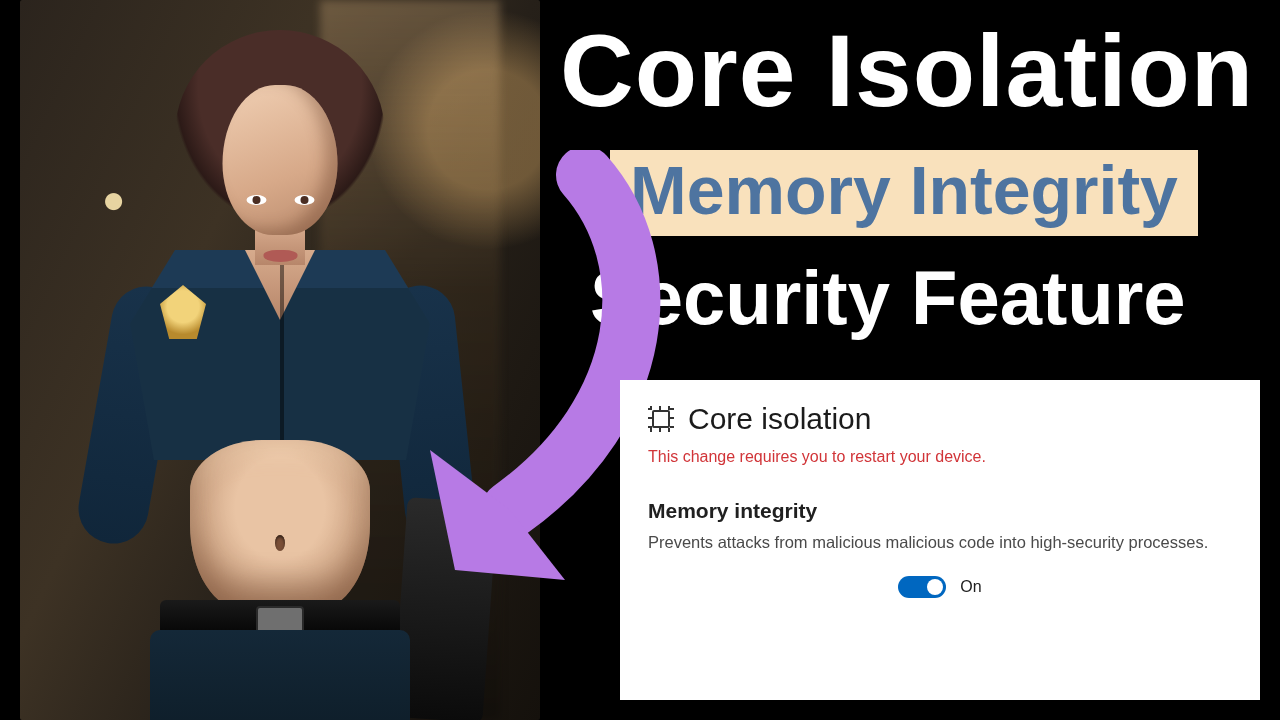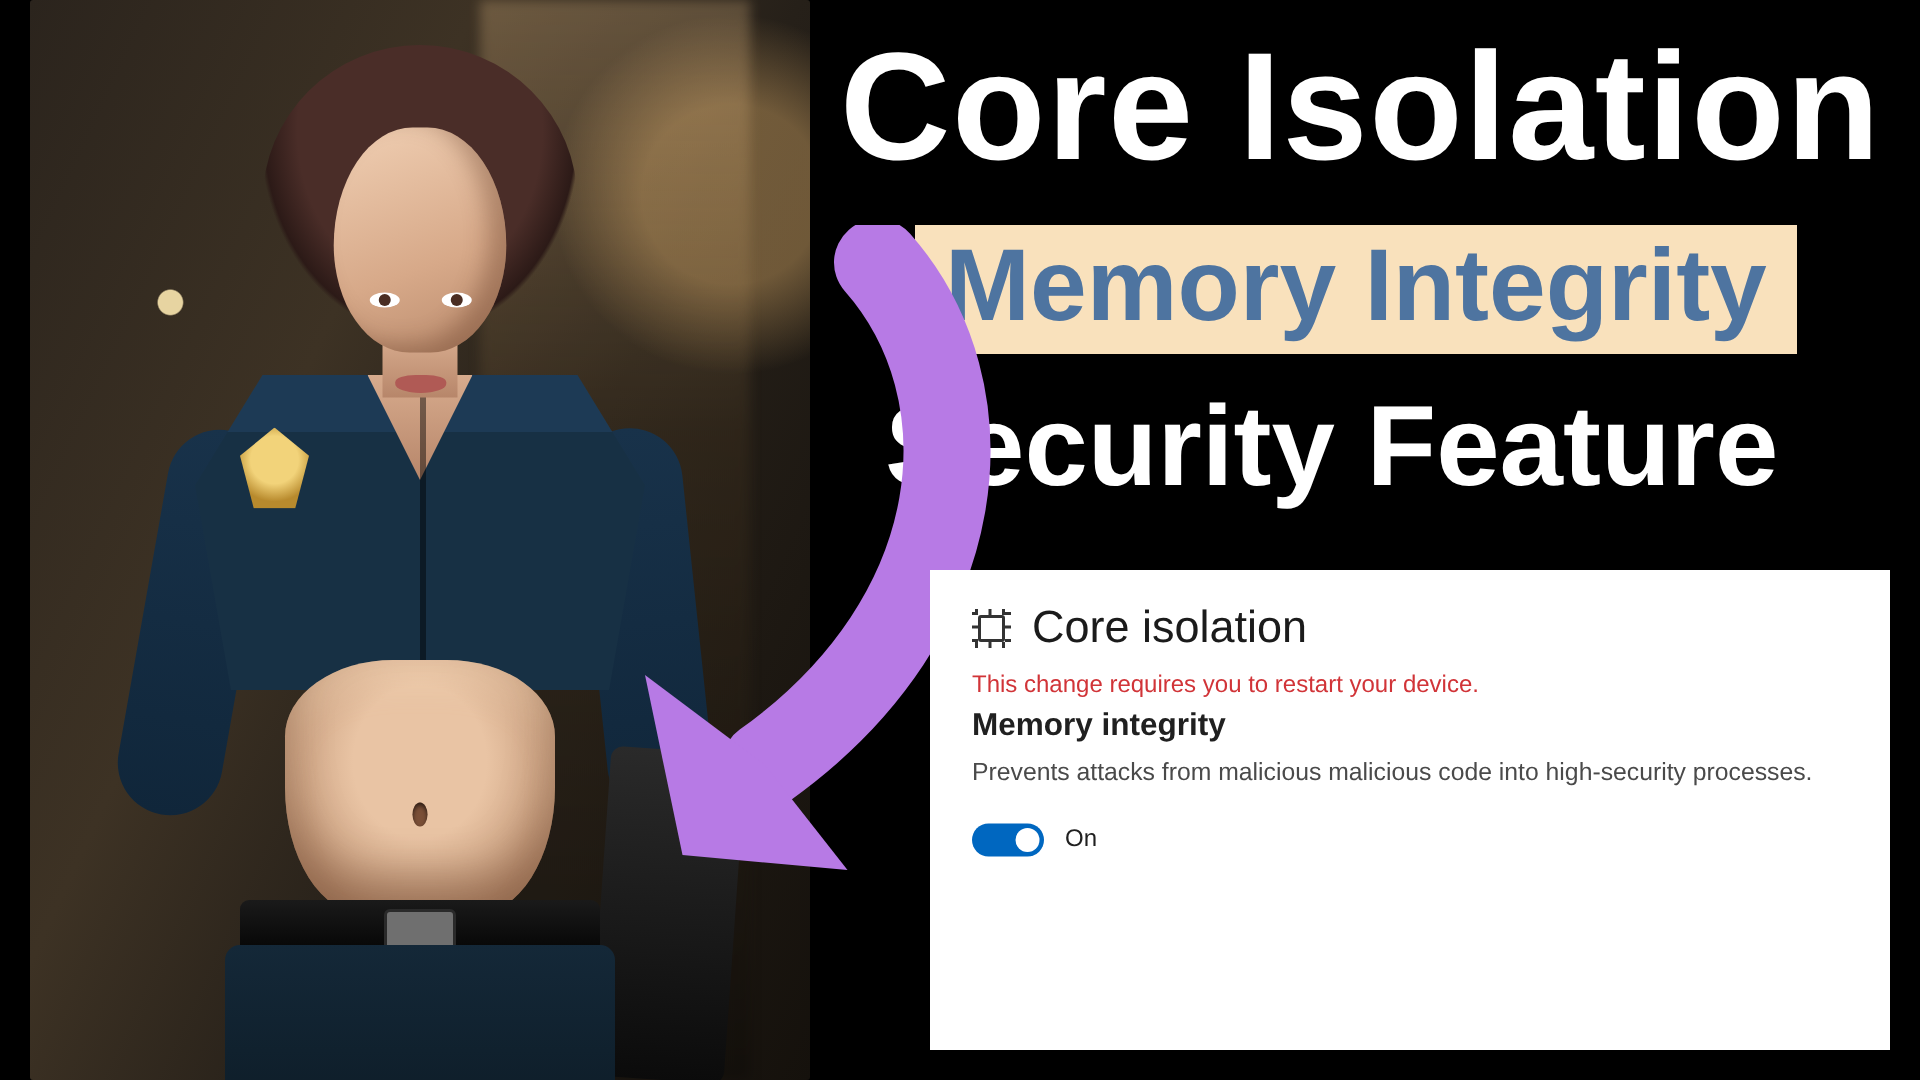--- a/index.html
+++ b/index.html
@@ -180,24 +180,24 @@
       linear-gradient(#333,#333) left 11px bottom 0 /2px 4px no-repeat,
       linear-gradient(#333,#333) left 20px bottom 0 /2px 4px no-repeat,
       linear-gradient(#333,#333) left 0 top 2px /4px 2px no-repeat,
       linear-gradient(#333,#333) left 0 top 11px /4px 2px no-repeat,
       linear-gradient(#333,#333) left 0 top 20px /4px 2px no-repeat,
       linear-gradient(#333,#333) right 0 top 2px /4px 2px no-repeat,
       linear-gradient(#333,#333) right 0 top 11px /4px 2px no-repeat,
       linear-gradient(#333,#333) right 0 top 20px /4px 2px no-repeat;
   }
   .panel-sub { font-size: 17px; color: #4a4a4a; line-height: 1.4; margin-bottom: 22px; }
-  .panel-warn { font-size: 16px; color: #d13438; margin-bottom: 6px; }
+  .panel-warn { font-size: 16px; color: #d13438; margin-bottom: 33px; }
   .panel-sec-title { font-size: 21px; font-weight: 600; margin-bottom: 8px; }
   .panel-sec-desc { font-size: 16.5px; color: #4a4a4a; line-height: 1.4; margin-bottom: 22px; }
-  .toggle-row { display: flex; align-items: center; gap: 14px; font-size: 16px; }
+  .toggle-row { display: flex; align-items: center; gap: 14px; font-size: 16px; justify-content: center; }
   .toggle {
     width: 48px; height: 22px; border-radius: 11px;
     background: #0067c0; position: relative; cursor: pointer;
   }
   .toggle::after{
     content:""; position:absolute; right:3px; top:3px;
     width:16px; height:16px; background:#fff; border-radius:50%;
   }
 </style>
 </head>

